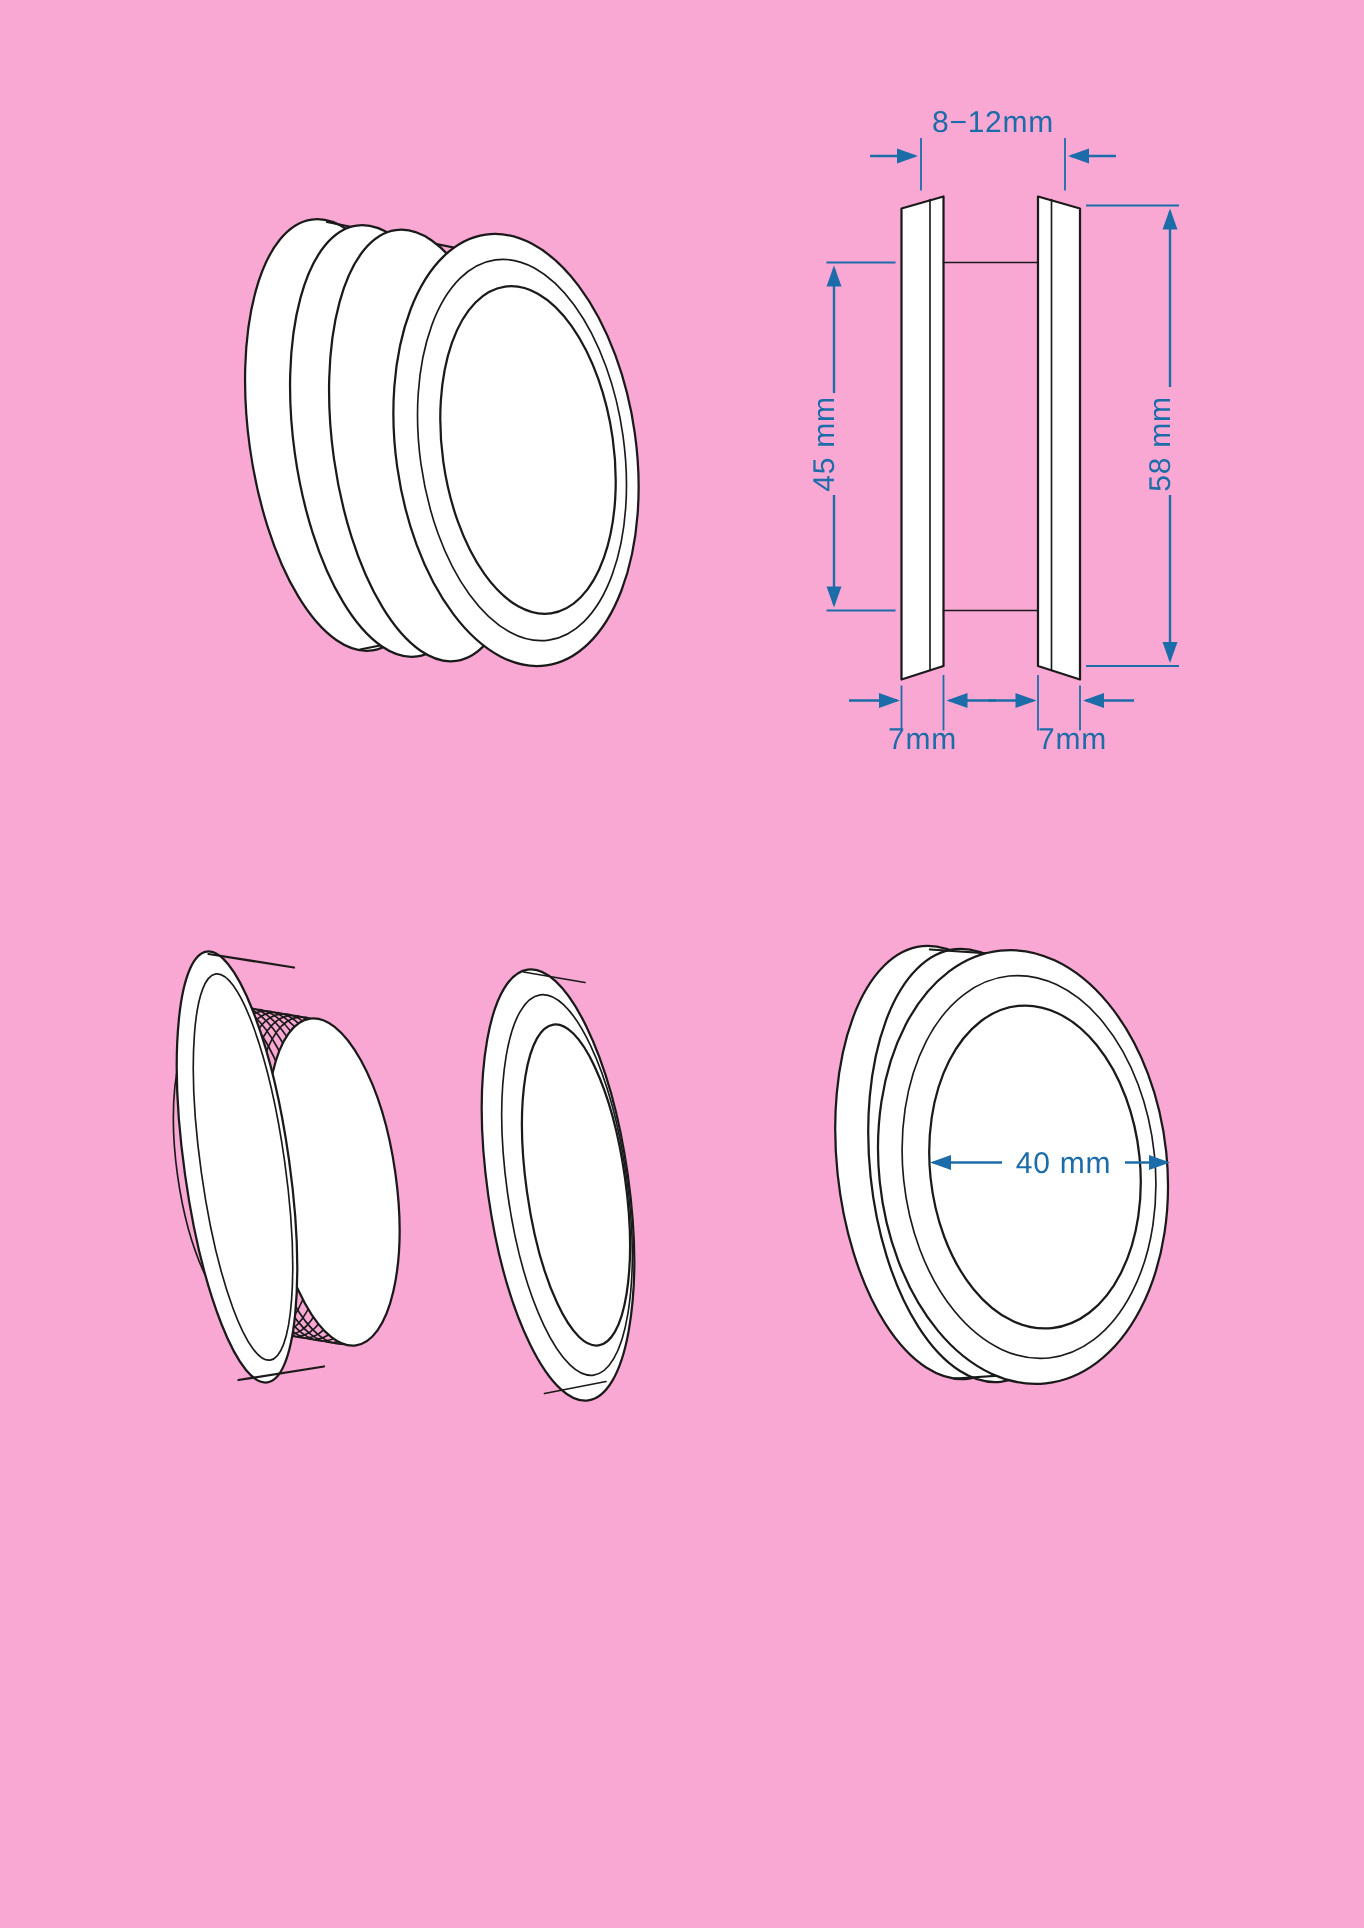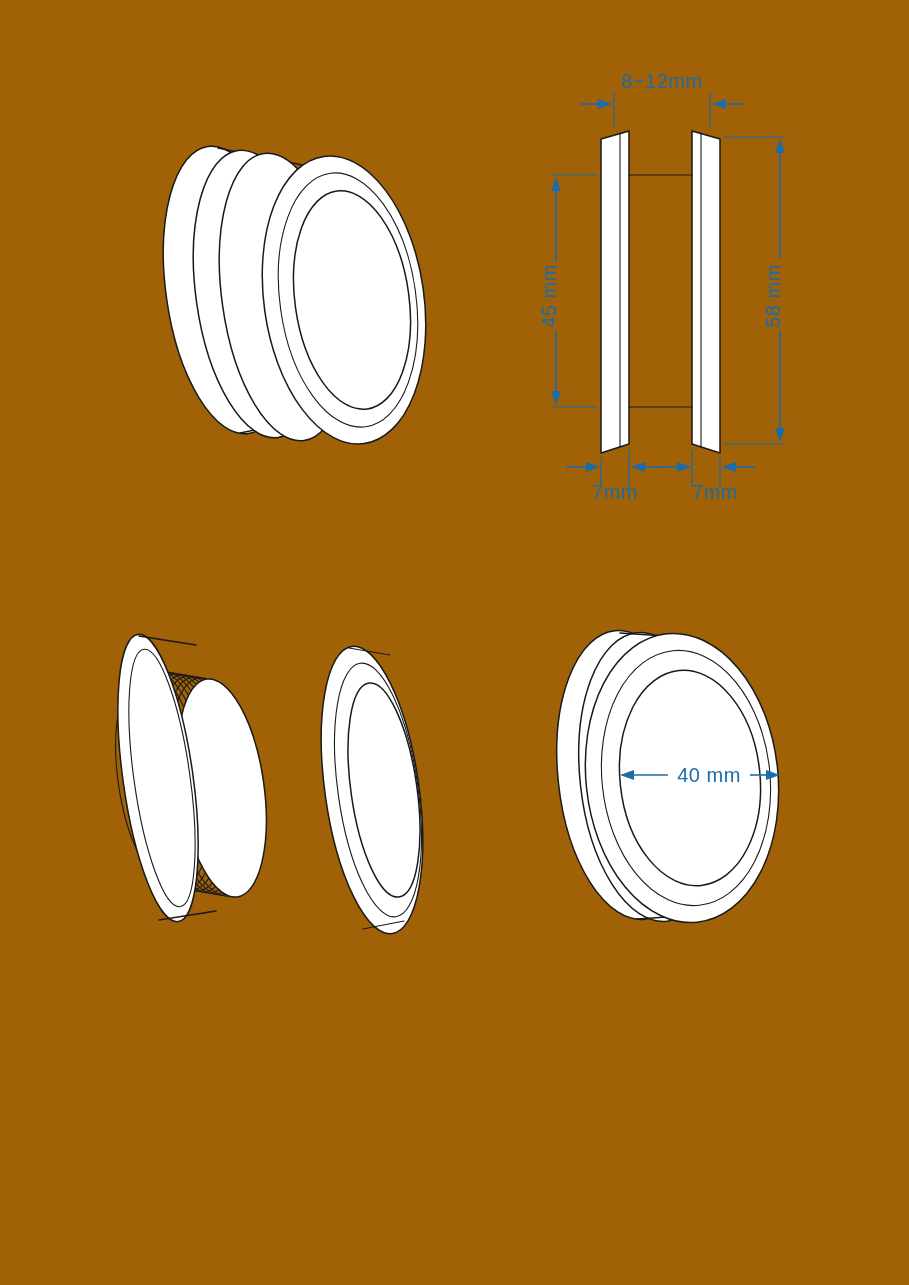--- a/index.html
+++ b/index.html
@@ -7,21 +7,21 @@
     padding: 0;
     background: #ffffff;
   }
   body {
     font-family: "Liberation Sans", sans-serif;
   }
   #sheet {
     position: relative;
     width: 909px;
     height: 1285px;
-    background: #a16207;
+    background: #f9a8d4;
     overflow: hidden;
   }
   svg.layer {
     position: absolute;
     left: 0;
     top: 0;
     width: 909px;
     height: 1285px;
   }
   .outline {

